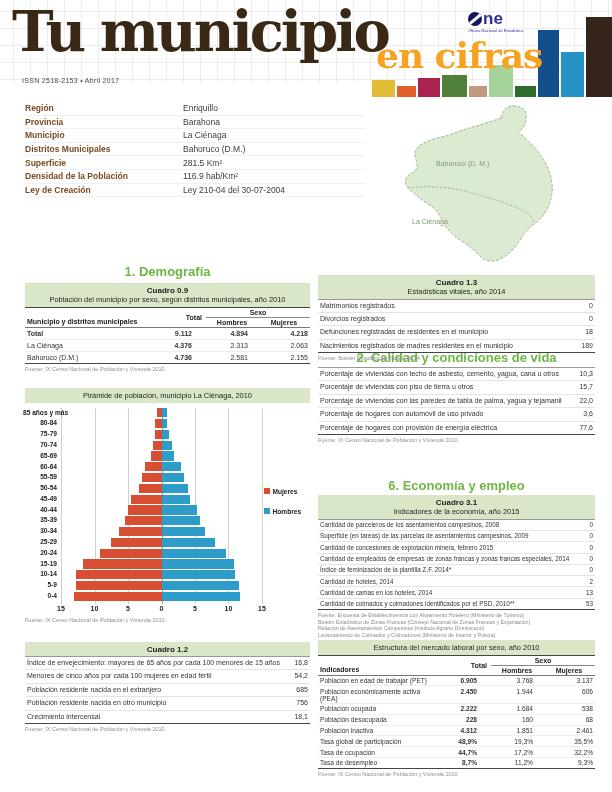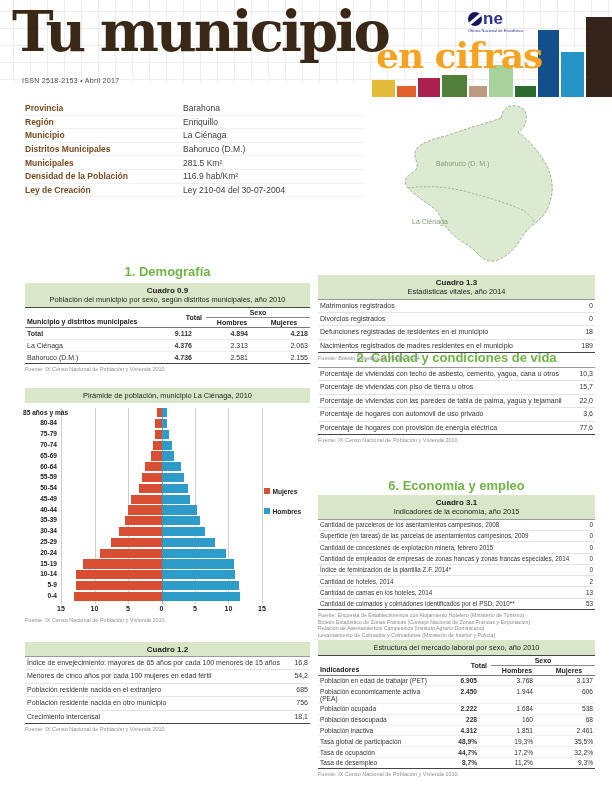--- a/index.html
+++ b/index.html
@@ -122,37 +122,37 @@
         <span class="one-circle"></span>
         <span class="one-ne">ne</span>
       </div>
       <div class="one-tag">Oficina Nacional de Estadística</div>
     </div>
     <div class="issn">ISSN 2518-2153 • Abril 2017</div>
   </div>
 
   <div class="info">
       <div class="info-row">
+        <span class="info-label">Región</span>
+        <span class="info-value">Enriquillo</span>
+      </div>
+      <div class="info-row">
         <span class="info-label">Provincia</span>
         <span class="info-value">Barahona</span>
       </div>
       <div class="info-row">
-        <span class="info-label">Región</span>
-        <span class="info-value">Enriquillo</span>
-      </div>
-      <div class="info-row">
         <span class="info-label">Municipio</span>
         <span class="info-value">La Ciénaga</span>
       </div>
       <div class="info-row">
         <span class="info-label">Distritos Municipales</span>
         <span class="info-value">Bahoruco (D.M.)</span>
       </div>
       <div class="info-row">
-        <span class="info-label">Municipales</span>
+        <span class="info-label">Superficie</span>
         <span class="info-value">281.5 Km²</span>
       </div>
       <div class="info-row">
         <span class="info-label">Densidad de la Población</span>
         <span class="info-value">116.9 hab/Km²</span>
       </div>
       <div class="info-row">
         <span class="info-label">Ley de Creación</span>
         <span class="info-value">Ley 210-04 del 30-07-2004</span>
       </div>

